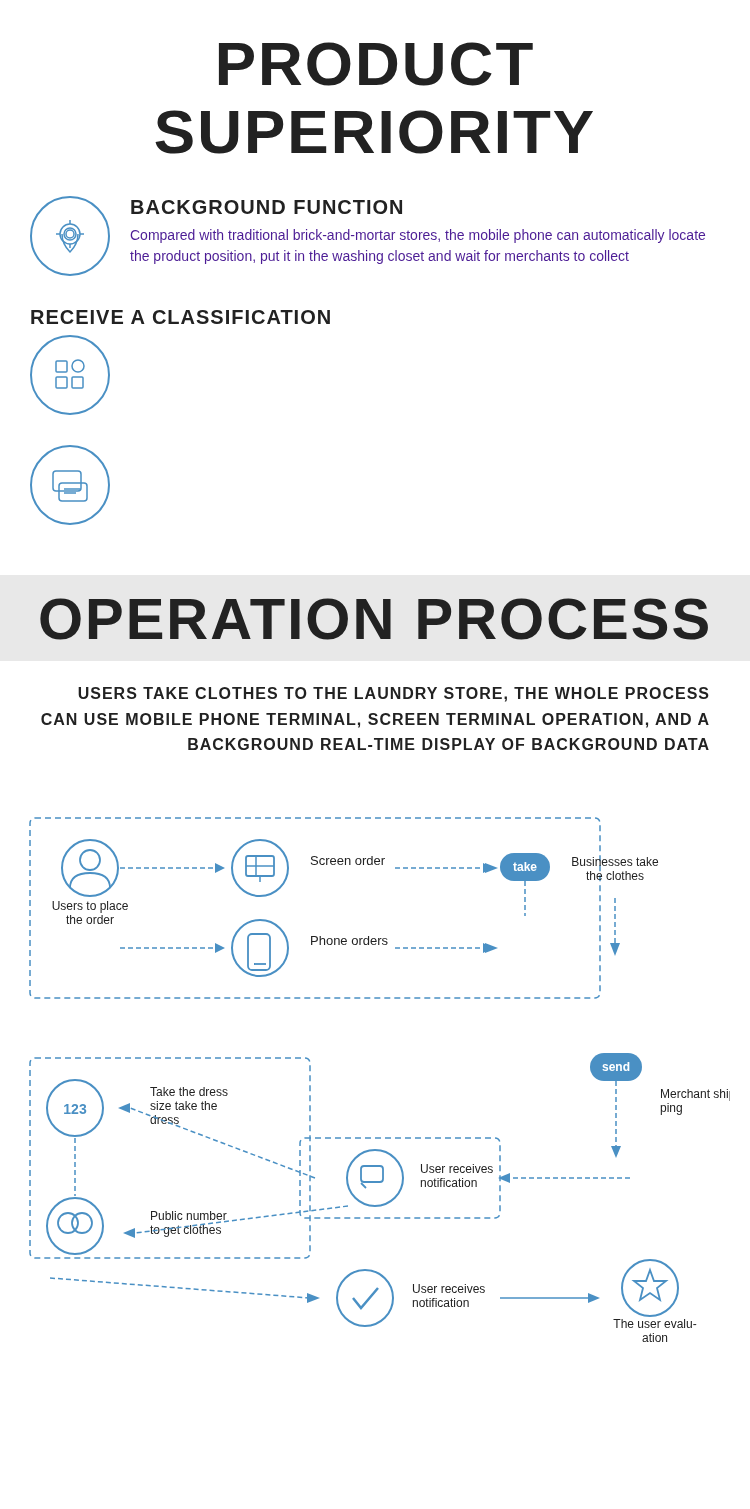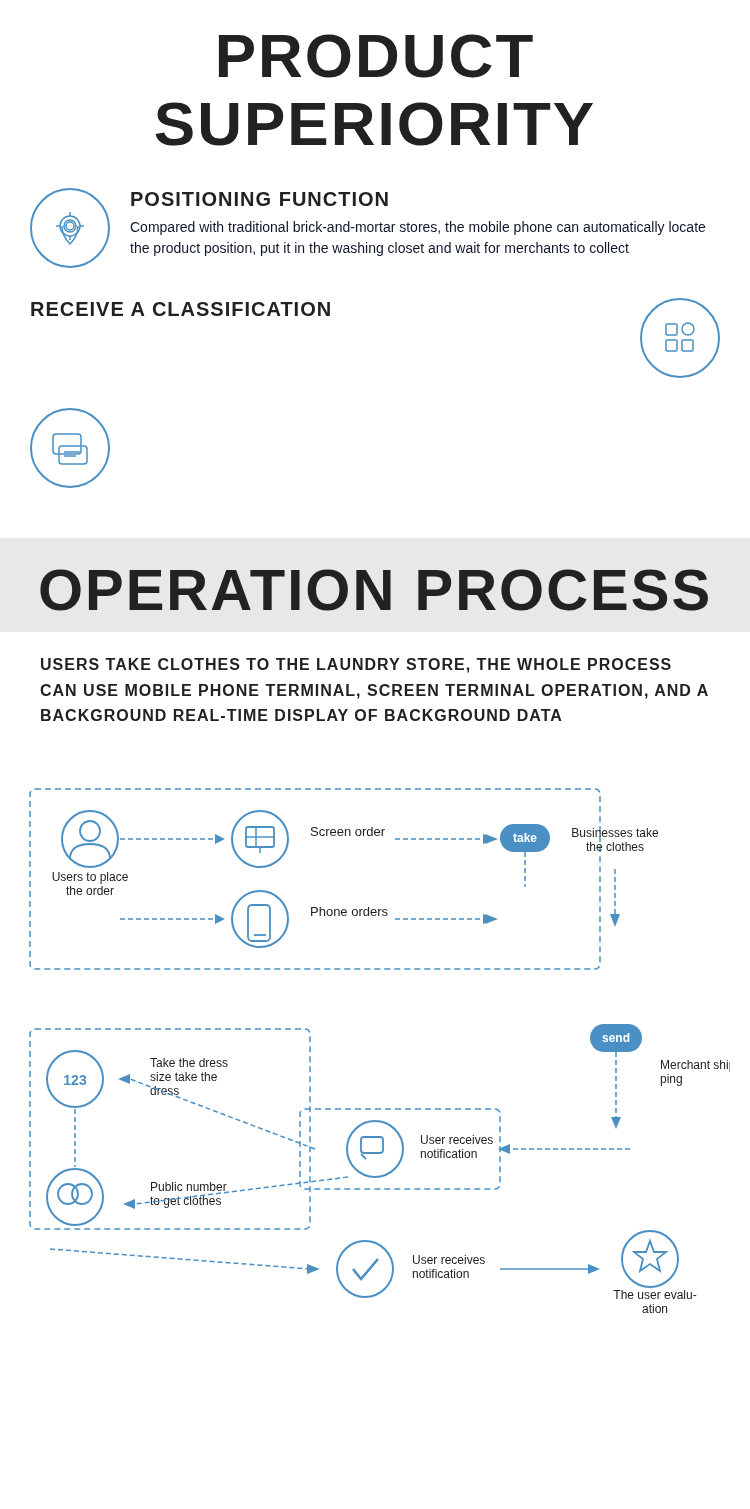--- a/index.html
+++ b/index.html
@@ -6,39 +6,39 @@
     body {
       width: 750px;
       font-family: Arial, sans-serif;
       background: #fff;
       color: #222;
     }
 
     
     .product-superiority {
       background: #fff;
-      padding: 22px 30px 20px;
+      padding: 30px 30px 20px;
     }
     .main-title {
       text-align: center;
       font-size: 62px;
       font-weight: 900;
       color: #222;
       line-height: 1.1;
       letter-spacing: 2px;
       margin-bottom: 30px;
     }
 
     .feature-row {
       display: flex;
       align-items: flex-start;
       margin-bottom: 30px;
     }
     .feature-row.right-icon {
-      flex-direction: row;
+      flex-direction: column;
       justify-content: space-between;
     }
 
     .icon-circle {
       width: 80px;
       height: 80px;
       border-radius: 50%;
       border: 2px solid #4a90c4;
       display: flex;
       align-items: center;
@@ -56,47 +56,47 @@
     .feature-text { flex: 1; }
     .feature-title {
       font-size: 20px;
       font-weight: 800;
       color: #222;
       letter-spacing: 1px;
       margin-bottom: 6px;
     }
     .feature-desc {
       font-size: 14px;
-      color: #0f172a;
+      color: #4c1d95;
       line-height: 1.5;
     }
 
     .right-icon .feature-text { margin-right: 20px; }
     .right-icon .icon-circle { margin-right: 0; margin-left: 0; }
 
     
     .operation-section {
       background: #e8e8e8;
-      padding: 20px 30px 10px;
+      padding: 12px 30px 10px;
     }
     .operation-title {
       text-align: center;
       font-size: 58px;
       font-weight: 900;
       color: #222;
       letter-spacing: 2px;
       line-height: 1.1;
     }
 
     .operation-desc-section {
       background: #fff;
       padding: 20px 40px;
     }
     .operation-desc {
-      text-align: left;
+      text-align: right;
       font-size: 16px;
       font-weight: 800;
       color: #222;
       letter-spacing: 1px;
       line-height: 1.6;
     }
 
     
     .flow-section {
       background: #fff;
@@ -124,21 +124,21 @@
         <line x1="22" y1="10" x2="22" y2="6"></line>
         <line x1="22" y1="30" x2="22" y2="34"></line>
         <line x1="12" y1="20" x2="8" y2="20"></line>
         <line x1="32" y1="20" x2="36" y2="20"></line>
 
         <path d="M14 20 Q14 30 22 38 Q30 30 30 20" stroke="#4a90c4" fill="none"></path>
         <circle cx="22" cy="20" r="6"></circle>
       </svg>
     </div>
     <div class="feature-text">
-      <div class="feature-title">POSITIONING FUNCTION</div>
+      <div class="feature-title">BACKGROUND FUNCTION</div>
       <div class="feature-desc">Compared with traditional brick-and-mortar stores, the mobile phone can automatically locate the product position, put it in the washing closet and wait for merchants to collect</div>
     </div>
   </div>
 
   <div class="feature-row right-icon">
     <div class="feature-text">
       <div class="feature-title">RECEIVE A CLASSIFICATION</div>
     </div>
     <div class="icon-circle">
       <svg viewBox="0 0 44 44">

